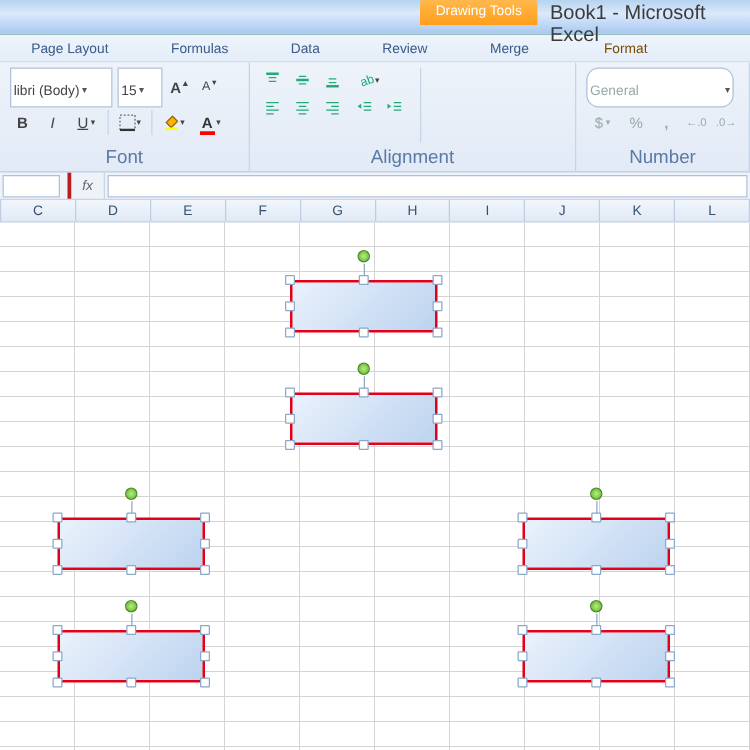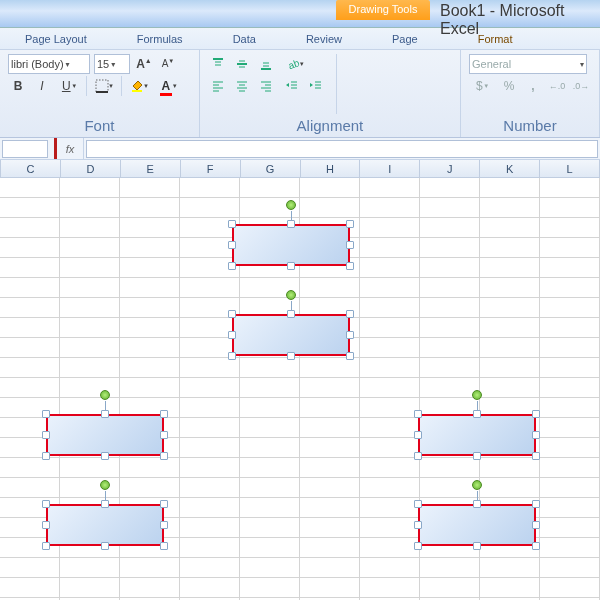--- a/index.html
+++ b/index.html
@@ -17,32 +17,32 @@
 
   
   .ribbon { height: 88px; background: linear-gradient(#eef3fa,#e2eaf6); border-bottom: 1px solid #b6c5de; display: flex; position: relative; }
   .group { border-right: 1px solid #c6d4e8; padding: 4px 8px 0 8px; display: flex; flex-direction: column; height: 100%; }
   .group-body { flex: 1; display: flex; gap: 6px; align-items: flex-start; }
   .group-label { text-align: center; color: #5a7aa8; font-size: 15px; padding: 2px 0 3px; }
 
   .col { display: flex; flex-direction: column; gap: 2px; }
   .row { display: flex; gap: 4px; align-items: center; }
 
-  .combo { height: 20px; border: 1px solid #b0c0d8; background: #fff; display: flex; align-items: center; padding: 0 2px; font-size: 11px; }
+  .combo { height: 32px; border: 1px solid #b0c0d8; background: #fff; display: flex; padding: 12px 2px; font-size: 11px; }
   .combo .arrow { margin-left: 2px; font-size: 8px; color: #555; }
 
   .btn { width: 20px; height: 20px; border: 1px solid transparent; display: flex; align-items: center; justify-content: center; border-radius: 2px; font-size: 12px; }
   .btn.big { width: 26px; height:20px; }
   .btn svg { width: 14px; height: 14px; }
   .sep { width: 1px; height: 60px; background: #c6d4e8; margin: 0 4px; }
 
   .disabled { color: #9aa; }
   .disabled svg * { stroke: #9aa; fill: #9aa; }
 
-  .numfmt { width: 118px; }
+  .numfmt { width: 118px; border-radius: 10px; }
 
   
   .fxrow { height: 22px; display:flex; align-items:center; border-bottom:1px solid #c6d4e8; background:#eef3fa; }
   .namebox { width:46px; height:18px; border:1px solid #b0c0d8; background:#fff; margin-left:2px; }
   .fxlabel { width:30px; text-align:center; font-style:italic; color:#666; border-left:3px solid #b91c1c; border-right:1px solid #c6d4e8; height:100%; line-height:22px; margin-left:6px;}
   .fxinput { flex:1; height:18px; border:1px solid #b0c0d8; background:#fff; margin: 0 2px 0 2px; }
 
   
   .grid-wrap { position: relative; width:600px; height:448px; }
   .colheads { display:flex; height:18px; background:linear-gradient(#f2f6fb,#e0e9f5); border-bottom:1px solid #c0cde0;}
@@ -69,21 +69,21 @@
 <div class="titlebar">
   <div class="tool-tab">Drawing Tools</div>
   <div class="app-title">Book1 - Microsoft Excel</div>
 </div>
 
 <div class="tabrow">
   <div class="tab">Page Layout</div>
   <div class="tab">Formulas</div>
   <div class="tab">Data</div>
   <div class="tab">Review</div>
-  <div class="tab">Page</div>
+  <div class="tab">Merge</div>
   <div class="tab active" style="margin-left:10px">Format</div>
 </div>
 
 <div class="ribbon">
 
   <div class="group" style="width:205px">
     <div class="group-body">
       <div class="col">
         <div class="row">
           <div class="combo" style="width:82px">

